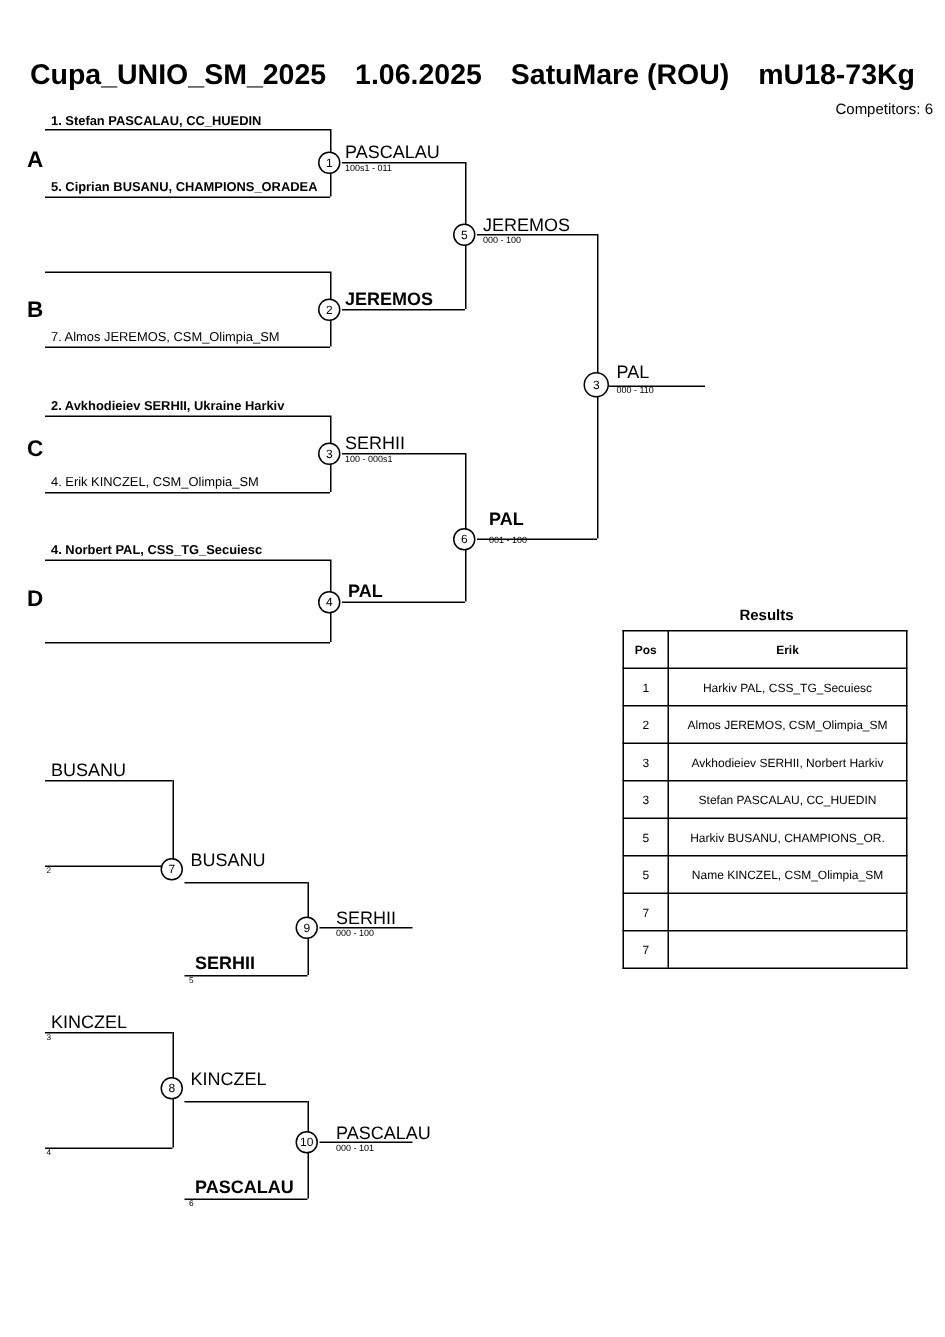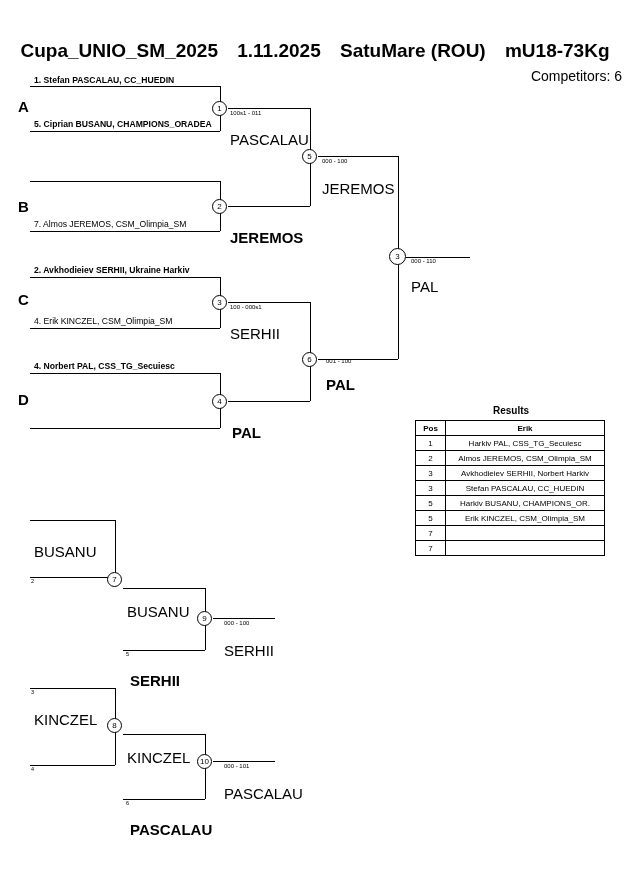--- a/index.html
+++ b/index.html
@@ -20,42 +20,41 @@
     left: 0; top: 40px; width: 630px;
     text-align: center;
     font-size: 19px;
     font-weight: bold;
     letter-spacing: 0px;
     white-space: nowrap;
   }
   #header-title .seg { margin: 0 7px; }
   #competitors {
     right: 8px; top: 68px;
-    font-size: 14px;
+    font-size: 10px;
     white-space: nowrap;
   }
 
   
   .hline { position: absolute; height: 0; border-top: 1px solid #000; }
   .vline { position: absolute; width: 0; border-left: 1px solid #000; }
 
   
   .player {
     position: absolute;
     font-size: 8.6px;
     white-space: nowrap;
     line-height: 10px;
   }
   .player.bold { font-weight: bold; }
   .winner {
     position: absolute;
-    font-size: 15px;
+    font-size: 12px;
     white-space: nowrap;
     line-height: 10px;
-    margin-top: 39px;
   }
   .winner.bold { font-weight: bold; }
   .score {
     position: absolute;
     font-size: 6px;
     white-space: nowrap;
     color: #000;
   }
   .groupletter {
     position: absolute;
@@ -90,33 +89,33 @@
   }
   table.results {
     border-collapse: collapse;
     width: 190px;
     background: #fff;
     border: 1px solid #000;
   }
   table.results th, table.results td {
     border: 1px solid #000;
     font-size: 8px;
-    height: 15px;
+    height: 25px;
     padding: 0 2px;
   }
   table.results th { font-weight: bold; text-align: center; }
   table.results td.pos { width: 30px; text-align: center; }
   table.results td.name { text-align: center; white-space: nowrap; overflow: hidden; }
 </style>
 </head>
 <body>
 
 <div class="abs" id="header-title">
   <span class="seg">Cupa_UNIO_SM_2025</span>
-  <span class="seg">1.11.2025</span>
+  <span class="seg">1.06.2025</span>
   <span class="seg">SatuMare (ROU)</span>
   <span class="seg">mU18-73Kg</span>
 </div>
 <div class="abs" id="competitors">Competitors: 6</div>
 
 <div class="groupletter" style="left:18px; top:98px;">A</div>
 <div class="groupletter" style="left:18px; top:198px;">B</div>
 <div class="groupletter" style="left:18px; top:291px;">C</div>
 <div class="groupletter" style="left:18px; top:391px;">D</div>
 
@@ -236,21 +235,21 @@
       <tr>
         <td class="pos">3</td>
         <td class="name">Stefan PASCALAU, CC_HUEDIN</td>
       </tr>
       <tr>
         <td class="pos">5</td>
         <td class="name">Harkiv BUSANU, CHAMPIONS_OR.</td>
       </tr>
       <tr>
         <td class="pos">5</td>
-        <td class="name">Erik KINCZEL, CSM_Olimpia_SM</td>
+        <td class="name">Name KINCZEL, CSM_Olimpia_SM</td>
       </tr>
       <tr>
         <td class="pos">7</td>
         <td class="name"></td>
       </tr>
       <tr>
         <td class="pos">7</td>
         <td class="name"></td>
       </tr>
     </tbody>

